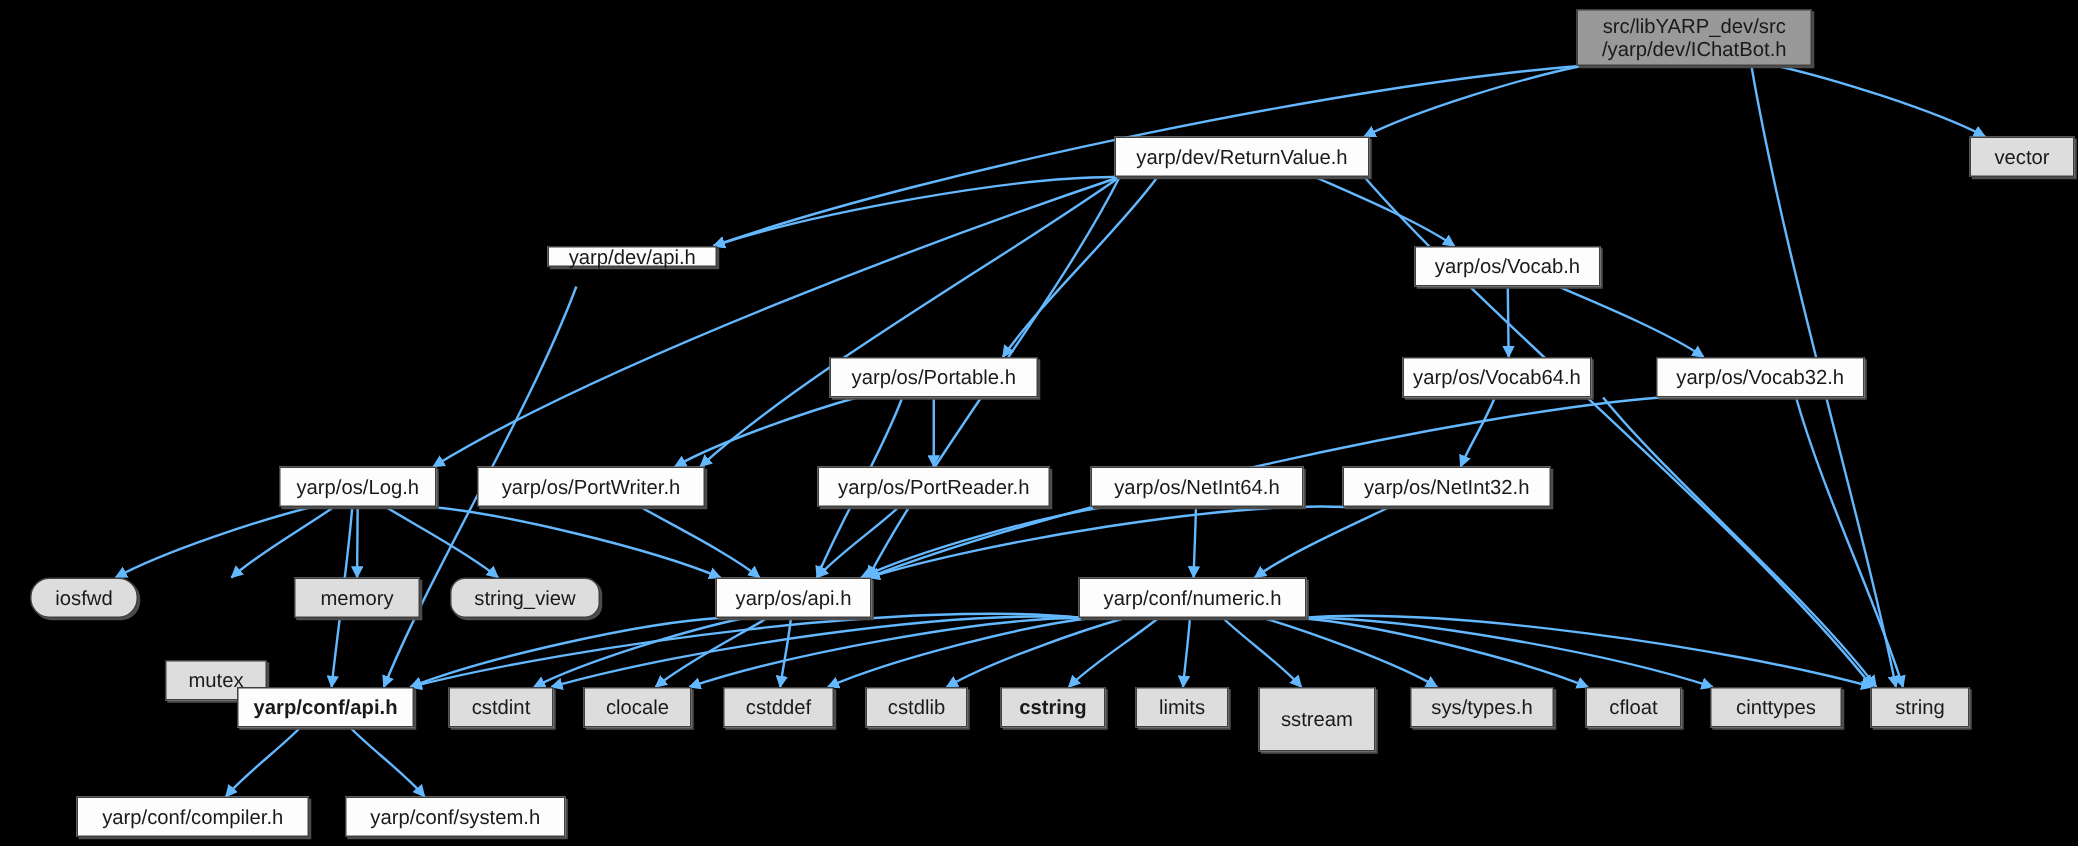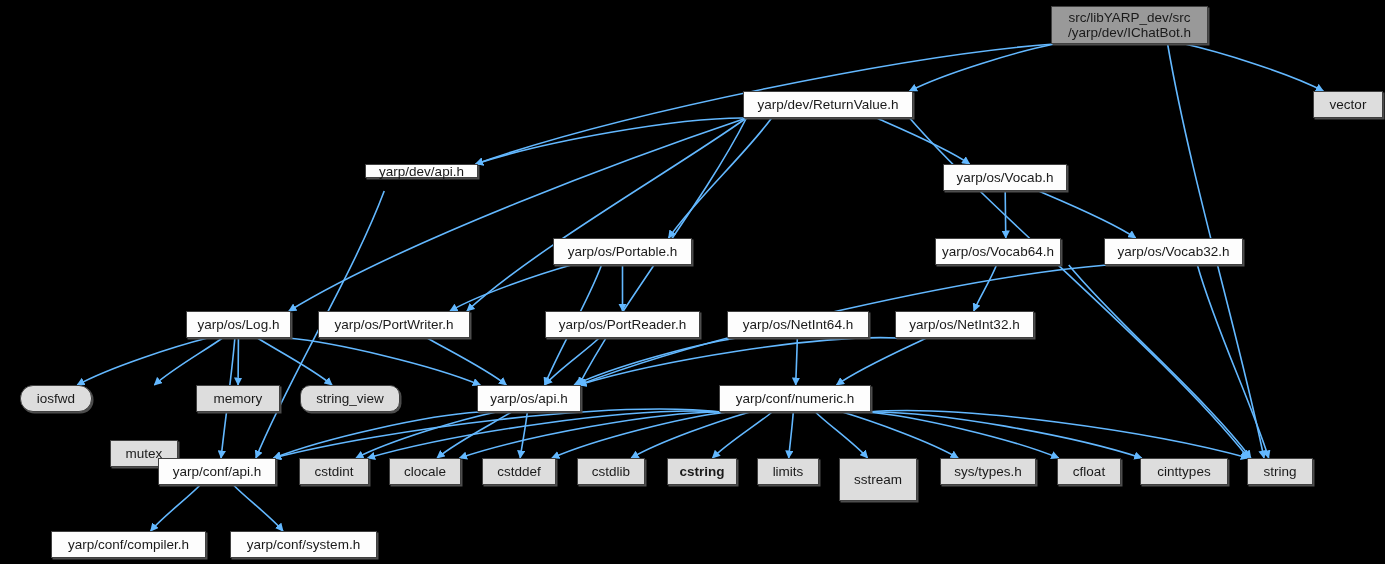--- a/index.html
+++ b/index.html
@@ -92,21 +92,21 @@
       <div class="node n-proj" style="left: 318px; top: 311px; width: 152px; height: 27px;"><span>yarp/os/PortWriter.h</span></div>
       <div class="node n-proj" style="left: 545px; top: 311px; width: 155px; height: 27px;"><span>yarp/os/PortReader.h</span></div>
       <div class="node n-proj" style="left: 727px; top: 311px; width: 142px; height: 27px;"><span>yarp/os/NetInt64.h</span></div>
       <div class="node n-proj" style="left: 895px; top: 311px; width: 139px; height: 27px;"><span>yarp/os/NetInt32.h</span></div>
       <div class="node n-sys" style="left: 20px; top: 385px; width: 72px; height: 27px; border-radius: 13px;"><span>iosfwd</span></div>
       <div class="node n-sys" style="left: 110px; top: 404px; width: 68px; height: 27px; margin-top: 36px;"><span>mutex</span></div>
       <div class="node n-sys" style="left: 196px; top: 385px; width: 84px; height: 27px;"><span>memory</span></div>
       <div class="node n-sys" style="left: 300px; top: 385px; width: 100px; height: 27px; border-radius: 10px;"><span>string_view</span></div>
       <div class="node n-proj" style="left: 477px; top: 385px; width: 104px; height: 27px;"><span>yarp/os/api.h</span></div>
       <div class="node n-proj" style="left: 719px; top: 385px; width: 152px; height: 27px;"><span>yarp/conf/numeric.h</span></div>
-      <div class="node n-proj" style="left: 158px; top: 458px; width: 118px; height: 27px;"><span>yarp/conf/api.h</span></div>
+      <div class="node n-proj" style="left: 158px; top: 458px; width: 118px; height: 27px; font-weight: bold;"><span>yarp/conf/api.h</span></div>
       <div class="node n-sys" style="left: 299px; top: 458px; width: 70px; height: 27px;"><span>cstdint</span></div>
       <div class="node n-sys" style="left: 389px; top: 458px; width: 72px; height: 27px;"><span>clocale</span></div>
       <div class="node n-sys" style="left: 482px; top: 458px; width: 74px; height: 27px;"><span>cstddef</span></div>
       <div class="node n-sys" style="left: 577px; top: 458px; width: 68px; height: 27px;"><span>cstdlib</span></div>
       <div class="node n-sys" style="left: 667px; top: 458px; width: 70px; height: 27px; font-weight: bold;"><span>cstring</span></div>
       <div class="node n-sys" style="left: 757px; top: 458px; width: 62px; height: 27px;"><span>limits</span></div>
       <div class="node n-sys" style="left: 839px; top: 458px; width: 78px; height: 43px;"><span>sstream</span></div>
       <div class="node n-sys" style="left: 940px; top: 458px; width: 96px; height: 27px;"><span>sys/types.h</span></div>
       <div class="node n-sys" style="left: 1057px; top: 458px; width: 64px; height: 27px;"><span>cfloat</span></div>
       <div class="node n-sys" style="left: 1140px; top: 458px; width: 88px; height: 27px;"><span>cinttypes</span></div>

